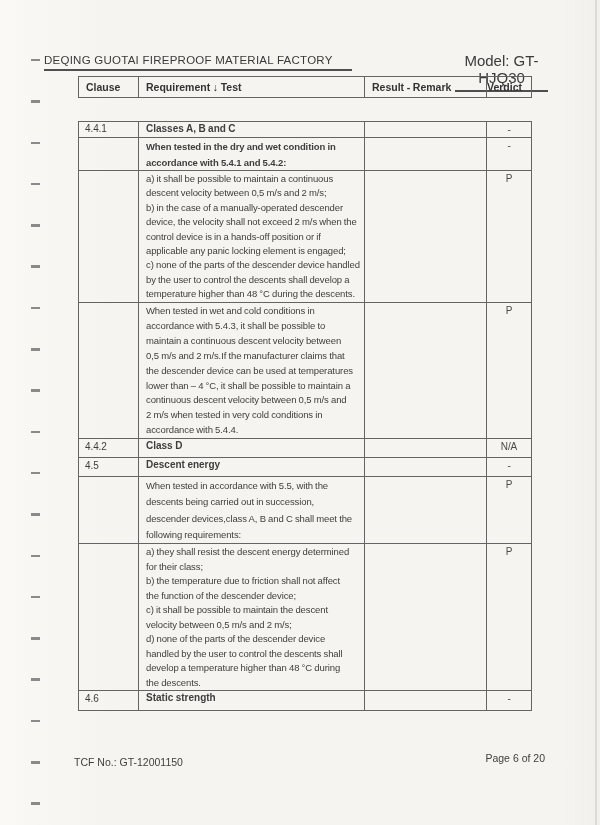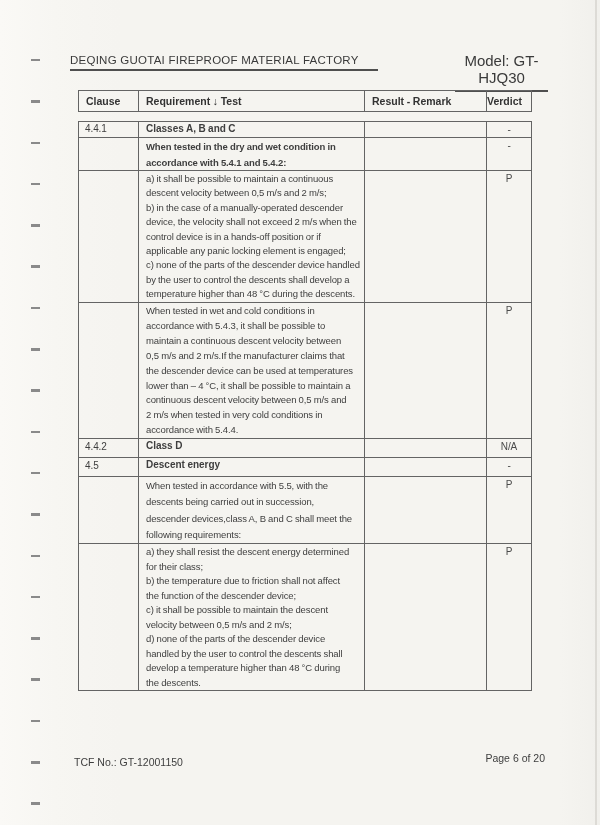--- a/index.html
+++ b/index.html
@@ -12,29 +12,29 @@
     position:relative;width:600px;height:825px;overflow:hidden;
     background:linear-gradient(90deg,#faf9f6 0px,#f7f6f2 55px,#f5f4f0 120px,#f5f4f0 560px,#f1f0ec 600px);
     color:#3d3d3d;
   }
   
   .edge-right{position:absolute;top:0;right:3px;width:2px;height:825px;background:#dddbd6;}
   
   .binder{position:absolute;left:31px;top:22px;width:9px;height:798px;
     background:repeating-linear-gradient(180deg,transparent 0 37px,#8a8a8a 37px 39.5px,transparent 39.5px 41.3px);}
   
-  .hdr-company{position:absolute;left:70px;top:54px;width:308px;
+  .hdr-company{position:absolute;left:44px;top:54px;width:308px;
     font-size:11.5px;letter-spacing:.25px;color:#3a3a3a;
     border-bottom:2px solid #4f4f4f;padding-bottom:3px;}
   .hdr-model{position:absolute;left:455px;top:52px;width:93px;
     font-size:15px;color:#3a3a3a;text-align:center;
     border-bottom:2px solid #4f4f4f;padding-bottom:4px;}
   
   table{border-collapse:collapse;table-layout:fixed;}
-  .thead-table{position:absolute;left:78px;top:90px;width:453px;}
+  .thead-table{position:absolute;left:78px;top:76px;width:453px;}
   .body-table{position:absolute;left:78px;top:121px;width:453px;}
   td,th{border:1px solid #646464;vertical-align:top;overflow:hidden;
     font-size:9.5px;color:#3e3e3e;letter-spacing:-.1px;word-spacing:-.3px;}
   .thead-table th{height:20px;font-size:10.5px;font-weight:bold;color:#333;
     text-align:left;vertical-align:middle;padding:0 0 0 7px;letter-spacing:0;}
   .thead-table th.c-verdict{text-align:left;padding:0;}
   col.c1{width:60px;}col.c2{width:226px;}col.c3{width:122px;}col.c4{width:45px;}
   td.clause{padding:2px 2px 0 6px;font-size:10px;}
   td.req{padding:1px 2px 0 7px;white-space:pre;margin-top:32px;}
   td.result{padding:0;}
@@ -170,19 +170,25 @@
 c) it shall be possible to maintain the descent
 velocity between 0,5 m/s and 2 m/s;
 d) none of the parts of the descender device
 handled by the user to control the descents shall
 develop a temperature higher than 48 °C during
 the descents.</td>
       <td class="result"></td>
       <td class="verdict">P</td>
     </tr>
 
+    <tr class="r9 section">
+      <td class="clause">4.6</td>
+      <td class="req">Static strength</td>
+      <td class="result"></td>
+      <td class="verdict faint">-</td>
+    </tr>
   </tbody>
     </table>
 
   <div class="ftr-tcf">TCF No.: GT-12001150</div>
   <div class="ftr-page">Page 6 of 20</div>
 
 </div>
 
 </body></html>

